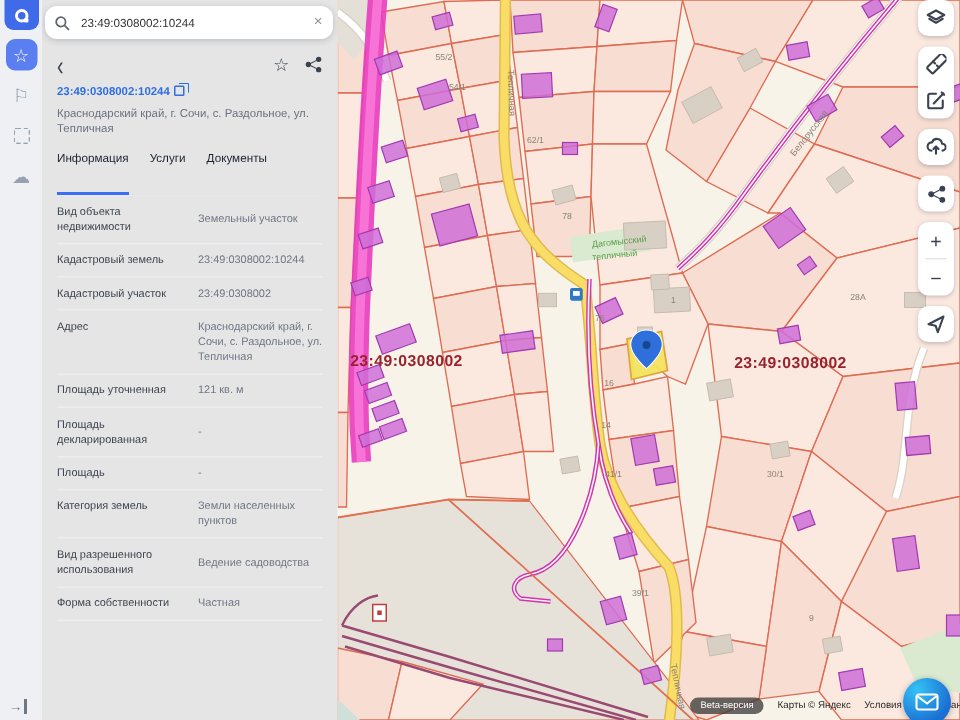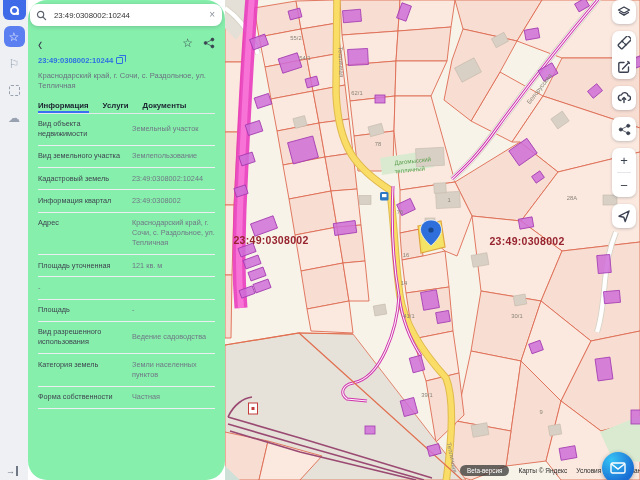--- a/index.html
+++ b/index.html
@@ -11,36 +11,36 @@
   .rail .logo{width:23px;height:20px;border-radius:0 0 6px 6px;background:#3f6be8;margin-top:0;display:flex;align-items:center;justify-content:center;}
   .rail .logo .ring{width:9px;height:9px;border:2.4px solid #fff;border-radius:50%;display:block;position:relative;}
   .rail .logo .ring:after{content:"";position:absolute;right:-2px;bottom:-2px;width:3px;height:3px;background:#fff;border-radius:1px;}
   .rail .btn{width:21px;height:21px;border-radius:6px;display:flex;align-items:center;justify-content:center;margin-top:6px;color:#98a1b0;font-size:12px;}
   .rail .btn.active{background:#5b7ff0;color:#fff;}
   .rail .dash{width:11px;height:11px;border:1.4px dashed #98a1b0;border-radius:2px;}
   .rail .exit{position:absolute;bottom:4px;left:6px;display:flex;align-items:center;color:#6f7785;font-size:9px;}
   .rail .exit i{display:block;width:1.5px;height:10px;background:#6f7785;margin-left:1px;}
 
   
-  .panel{width:197px;flex:0 0 197px;background:#86efac;position:relative;z-index:4;overflow:hidden;border-radius:19px;}
+  .panel{width:197px;flex:0 0 197px;background:#e5e5e5;position:relative;z-index:4;overflow:hidden;}
   .searchbar{position:absolute;left:2px;top:4px;width:192px;height:22px;background:#fff;border-radius:8px;box-shadow:0 1px 4px rgba(40,50,70,.22);display:flex;align-items:center;padding:0 6px;z-index:6;}
   .searchbar input{border:none;outline:none;flex:1;font-size:7.8px;color:#333;margin-left:5px;background:transparent;}
   .searchbar .clear{color:#8b919c;font-size:10px;line-height:1;cursor:pointer;padding:0 1px;}
   .phead{padding:36px 10px 0 10px;}
   .phrow{display:flex;align-items:center;}
   .back{font-size:13px;color:#3a4150;line-height:1;transform:scaleY(1.4);}
   .ph-icons{margin-left:auto;display:flex;align-items:center;gap:10px;color:#3a4150;}
   .ph-icons .star{font-size:12px;}
   .ptitle{font-size:8.2px;font-weight:bold;color:#1c2330;margin-top:9px;white-space:nowrap;letter-spacing:-.1px;}
   .plink{display:flex;align-items:center;gap:3px;margin-top:6px;font-size:7.6px;color:#2f6fe3;font-weight:bold;}
   .copyic{width:7px;height:7px;border:1px solid #2f6fe3;border-radius:1px;position:relative;display:inline-block;}
   .copyic:before{content:"";position:absolute;left:2px;top:-3px;width:6px;height:6px;border:1px solid #2f6fe3;border-left:none;border-bottom:none;border-radius:1px;}
   .paddr{font-size:7.6px;color:#6b7280;margin-top:6px;line-height:1.35;width:168px;}
   .tabs{display:flex;gap:14px;margin-top:9px;border-bottom:1px solid #e6e8ec;padding-bottom:0;}
-  .tab{font-size:7.8px;font-weight:bold;color:#1c2330;padding-bottom:1px;border-bottom:2px solid transparent;}
+  .tab{font-size:7.8px;font-weight:normal;color:#1c2330;padding-bottom:18px;border-bottom:2px solid transparent;}
   .tab.active{border-bottom-color:#3a6ff2;}
   .rows{padding:0 10px;}
   .prow{display:flex;gap:8px;padding:5.5px 0;border-bottom:1px solid #eceef1;}
   .prow .lb{width:86px;flex:0 0 86px;font-size:7.3px;color:#3f4550;line-height:1.4;}
   .prow .vl{flex:1;font-size:7.3px;color:#707785;line-height:1.4;align-self:center;}
 
   
   .map{flex:1;position:relative;overflow:hidden;background:#f8f3e9;}
   .map svg.geo{position:absolute;left:0;top:0;}
   .pv-1{fill:#f8ded2;stroke:#de6b52;stroke-width:.9;}
@@ -166,53 +166,50 @@
         <span class="tab">Услуги</span>
         <span class="tab">Документы</span>
       </div>
     </div>
     <div class="rows" id="rows">
         <div class="prow">
           <div class="lb">Вид объекта недвижимости</div>
           <div class="vl">Земельный участок</div>
         </div>
         <div class="prow">
-          <div class="lb">Вид земельного участка</div>
-          <div class="vl">Землепользование</div>
-        </div>
-        <div class="prow">
           <div class="lb">Кадастровый земель</div>
           <div class="vl">23:49:0308002:10244</div>
         </div>
         <div class="prow">
-          <div class="lb">Информация квартал</div>
+          <div class="lb">Кадастровый участок</div>
           <div class="vl">23:49:0308002</div>
         </div>
         <div class="prow">
           <div class="lb">Адрес</div>
           <div class="vl">Краснодарский край, г. Сочи, с. Раздольное, ул. Тепличная</div>
         </div>
         <div class="prow">
           <div class="lb">Площадь уточненная</div>
           <div class="vl">121 кв. м</div>
         </div>
         <div class="prow">
+          <div class="lb">Площадь декларированная</div>
           <div class="vl">-</div>
         </div>
         <div class="prow">
           <div class="lb">Площадь</div>
           <div class="vl">-</div>
         </div>
         <div class="prow">
+          <div class="lb">Категория земель</div>
+          <div class="vl">Земли населенных пунктов</div>
+        </div>
+        <div class="prow">
           <div class="lb">Вид разрешенного использования</div>
           <div class="vl">Ведение садоводства</div>
-        </div>
-        <div class="prow">
-          <div class="lb">Категория земель</div>
-          <div class="vl">Земли населенных пунктов</div>
         </div>
         <div class="prow">
           <div class="lb">Форма собственности</div>
           <div class="vl">Частная</div>
         </div>
       </div>
   </div>
 
   <div class="map">
     <svg class="geo" id="map-svg" width="415" height="480" viewBox="225 0 415 480">

